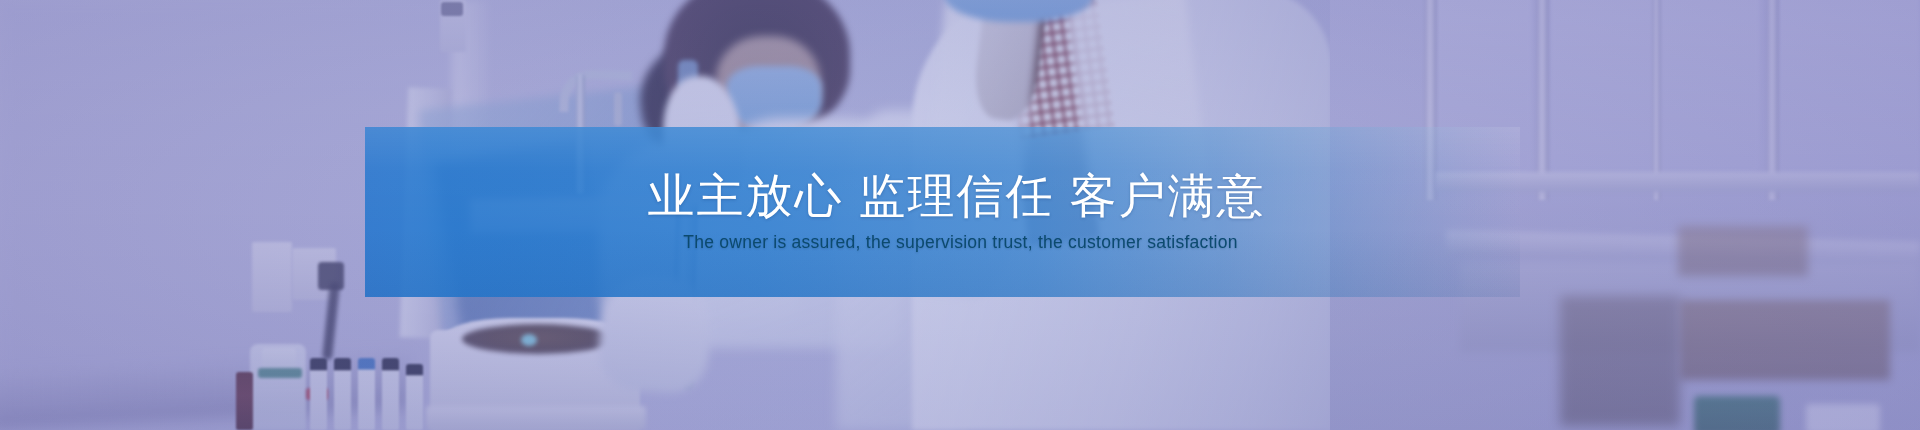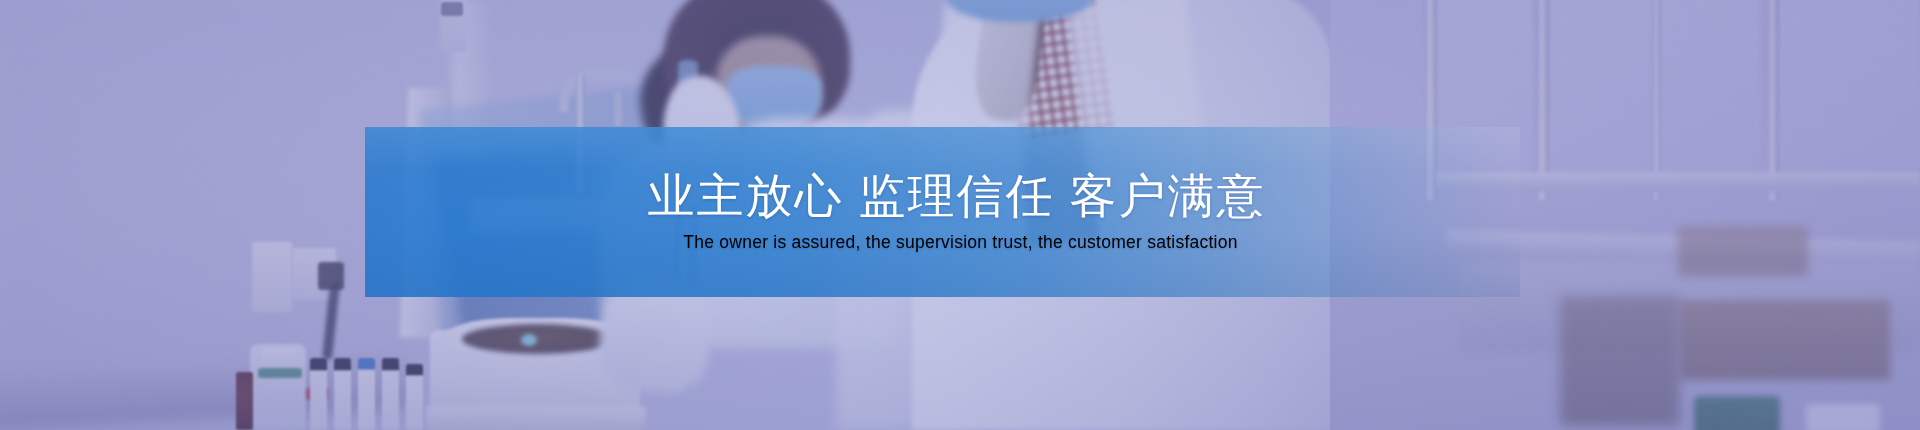--- a/index.html
+++ b/index.html
@@ -407,21 +407,21 @@
     font-family:"Liberation Sans","DejaVu Sans",sans-serif;
     font-size:47px;
     font-weight:400;
     letter-spacing:2px;
     line-height:1.08;
     white-space:nowrap;
     text-shadow:0 1px 3px rgba(20,60,120,.30);
     margin:0 0 0 28px;
   }
   .subhead{
-    color:#000000;
+    color:#0c4a6e;
     font-family:"Liberation Sans","DejaVu Sans",sans-serif;
     font-size:17.5px;
     font-weight:400;
     letter-spacing:.25px;
     white-space:nowrap;
     text-shadow:0 1px 2px rgba(20,60,120,.28);
     margin:4px 0 0 36px;
   }
 </style>
 </head>

